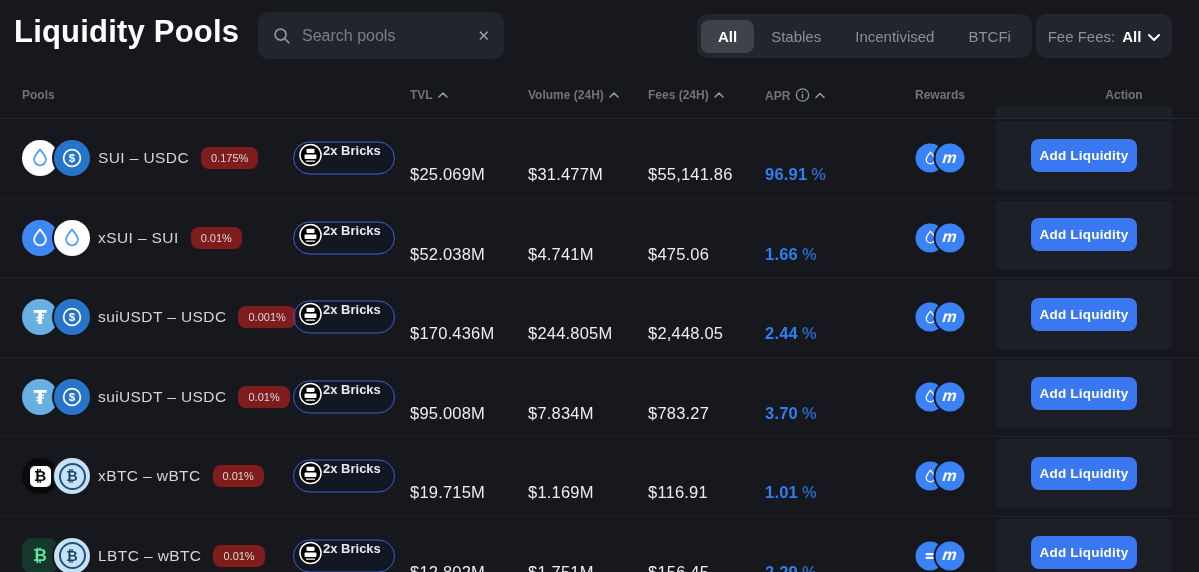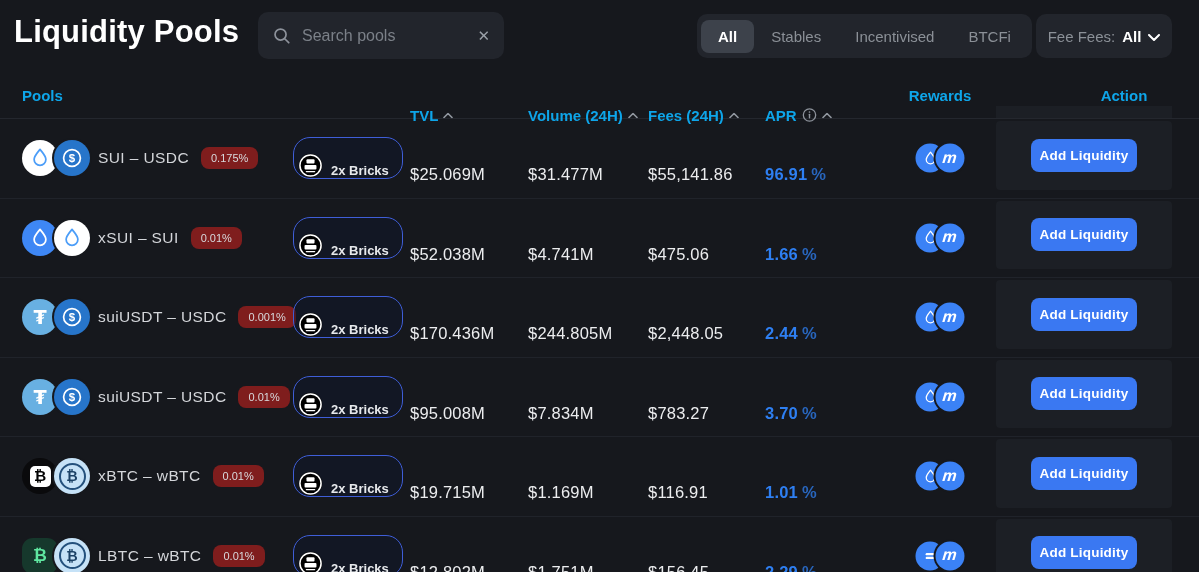--- a/index.html
+++ b/index.html
@@ -15,47 +15,47 @@
   .search-box input{flex:1;background:transparent;border:none;outline:none;color:#c9ccd1;font-size:16px;font-family:"Liberation Sans",sans-serif;min-width:0;}
   .search-box input::placeholder{color:#7b8088;}
   .clear-x{color:#9aa0a8;font-size:15px;cursor:pointer;line-height:1;}
   .tabs{position:absolute;left:697px;top:14px;height:44px;background:#22252c;border-radius:10px;display:flex;align-items:center;padding:4px;box-sizing:border-box;}
   .tab{padding:8px 17px;font-size:15px;color:#8b9097;border-radius:8px;cursor:pointer;white-space:nowrap;}
   .tab.active{background:#3d424b;color:#fff;font-weight:700;}
   .fee-tier{position:absolute;left:1036px;top:14px;width:136px;height:44px;background:#22252c;border-radius:10px;display:flex;align-items:center;justify-content:center;gap:7px;font-size:15px;cursor:pointer;}
   .fee-tier .ft-label{color:#8b9097;}
   .fee-tier .ft-value{color:#fff;font-weight:700;}
   
-  .table-header{position:relative;height:46px;border-bottom:1px solid #24272e;font-size:15px;font-weight:700;color:#0ea5e9;}
+  .table-header{position:relative;height:46px;border-bottom:1px solid #24272e;font-size:12px;font-weight:700;color:#737373;}
   .table-header::after{content:'';position:absolute;left:996px;width:176px;top:34px;bottom:0;background:#1c1f25;}
   .hdr{position:absolute;top:50%;transform:translateY(-50%);display:flex;align-items:center;gap:5px;z-index:1;}
   .hdr-pools{left:22px;}.hdr-tvl{left:410px;}.hdr-volume{left:528px;}.hdr-fees{left:648px;}.hdr-apr{left:765px;}
   .hdr-rewards{left:940px;transform:translate(-50%,-50%);}
   .hdr-action{left:1124px;transform:translate(-50%,-50%);}
-  .sortable{cursor:pointer;margin-top:20px;}
+  .sortable{cursor:pointer;}
   
   .pool-row{position:relative;height:78.5px;}
   .pool-row + .pool-row{border-top:1px solid #20232a;}
   .cell-pool{position:absolute;left:22px;top:50%;transform:translateY(-50%);display:flex;align-items:center;}
   .token-icon{width:36px;height:36px;border-radius:50%;display:flex;align-items:center;justify-content:center;flex:none;}
   .token-icon + .token-icon{margin-left:-4px;box-shadow:0 0 0 2px #16181d;}
   .tok-sui{background:#ffffff;color:#4b9df8;}
   .tok-xsui{background:#3e87f5;color:#ffffff;}
   .tok-usdc{background:#2775ca;color:#fff;}
   .tok-usdt{background:#68b0e2;color:#fff;}
   .usdt-glyph{font-size:19px;font-weight:700;color:#fff;font-family:"DejaVu Sans",sans-serif;}
   .tok-xbtc{background:#0a0a0c;}
   .btc-square{width:21px;height:21px;background:#fff;border-radius:5px;color:#000;font-weight:700;font-size:15px;display:flex;align-items:center;justify-content:center;font-family:"DejaVu Sans",sans-serif;}
   .tok-wbtc{background:#c6e2f7;}
   .wbtc-inner{width:27px;height:27px;border:2px solid #23507c;border-radius:50%;color:#1c4266;font-weight:700;font-size:14px;display:flex;align-items:center;justify-content:center;box-sizing:border-box;font-family:"DejaVu Sans",sans-serif;}
   .tok-lbtc{background:#16382c;border-radius:11px;}
   .lbtc-glyph{color:#5fe6a0;font-weight:700;font-size:17px;font-family:"DejaVu Sans",sans-serif;}
   .pair-label{margin-left:8px;font-size:15.5px;color:#d4d6da;letter-spacing:.4px;white-space:nowrap;}
   .fee-badge{margin-left:12px;background:#7f1d1d;border-radius:8px;padding:5px 10px;font-size:11px;color:#d8dadd;white-space:nowrap;}
-  .bricks-badge{position:absolute;left:293px;top:50%;transform:translateY(-50%);height:42px;border:1px solid #3f5ed8;border-radius:17px;display:flex;align-items:flex-end;gap:8px;padding:0 13px 0 4px;background:rgba(14,22,46,.45);box-sizing:border-box;}
+  .bricks-badge{position:absolute;left:293px;top:50%;transform:translateY(-50%);height:33px;border:1px solid #3f5ed8;border-radius:17px;display:flex;align-items:flex-start;padding:0 13px 0 4px;background:rgba(14,22,46,.45);box-sizing:border-box;}
   .bricks-label{font-size:13px;color:#e7e9ec;font-weight:600;white-space:nowrap;}
   .cell-value{position:absolute;top:50%;transform:translateY(-50%);font-size:16.5px;color:#ecedef;font-weight:500;letter-spacing:.2px;white-space:nowrap;margin-top:16px;}
   .cell-tvl{left:410px;}.cell-volume{left:528px;}.cell-fees{left:648px;}
   .cell-apr{left:765px;color:#2e7ff2;font-weight:600;}
   .apr-unit{opacity:.75;margin-left:4px;}
   .cell-rewards{position:absolute;left:940px;top:50%;transform:translate(-50%,-50%);display:flex;}
   .reward-icon{width:29px;height:29px;border-radius:50%;background:#3b82f6;color:#fff;display:flex;align-items:center;justify-content:center;flex:none;}
   .reward-icon + .reward-icon{margin-left:-9px;box-shadow:0 0 0 2px #16181d;}
   .mmt-glyph{font-style:italic;font-weight:800;font-size:16px;line-height:1;transform:skewX(-6deg);margin-top:-2px;}
   .cell-action{position:absolute;left:996px;width:176px;top:2px;bottom:8px;background:#1c1f25;border-radius:4px;display:flex;align-items:center;justify-content:center;}

